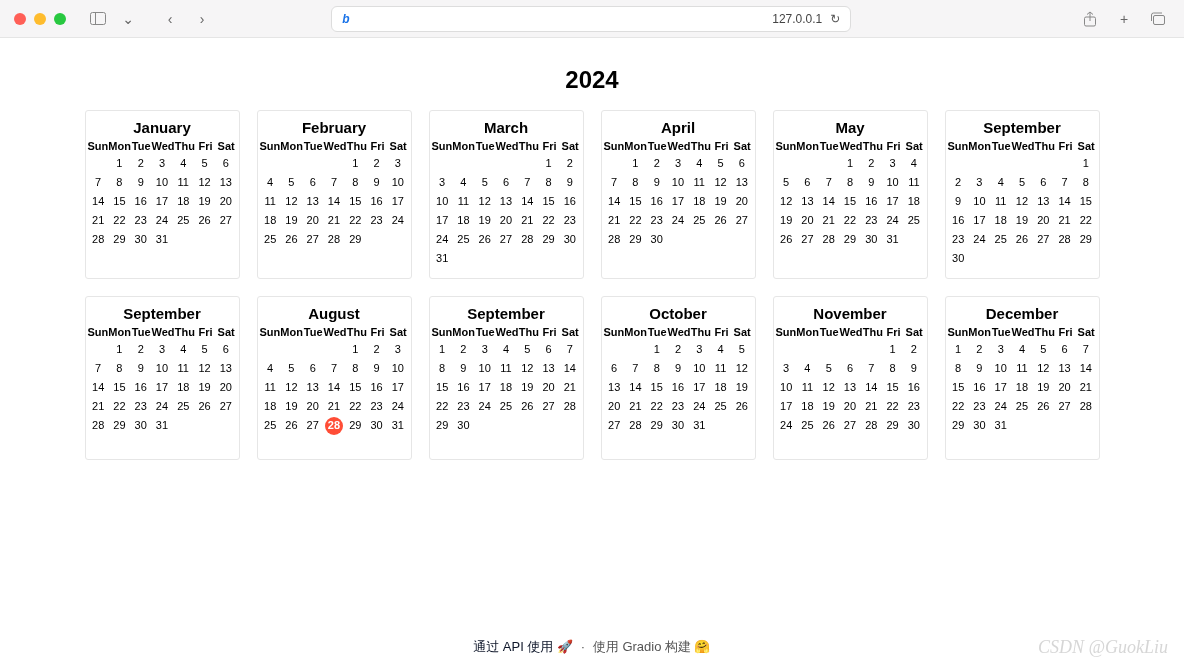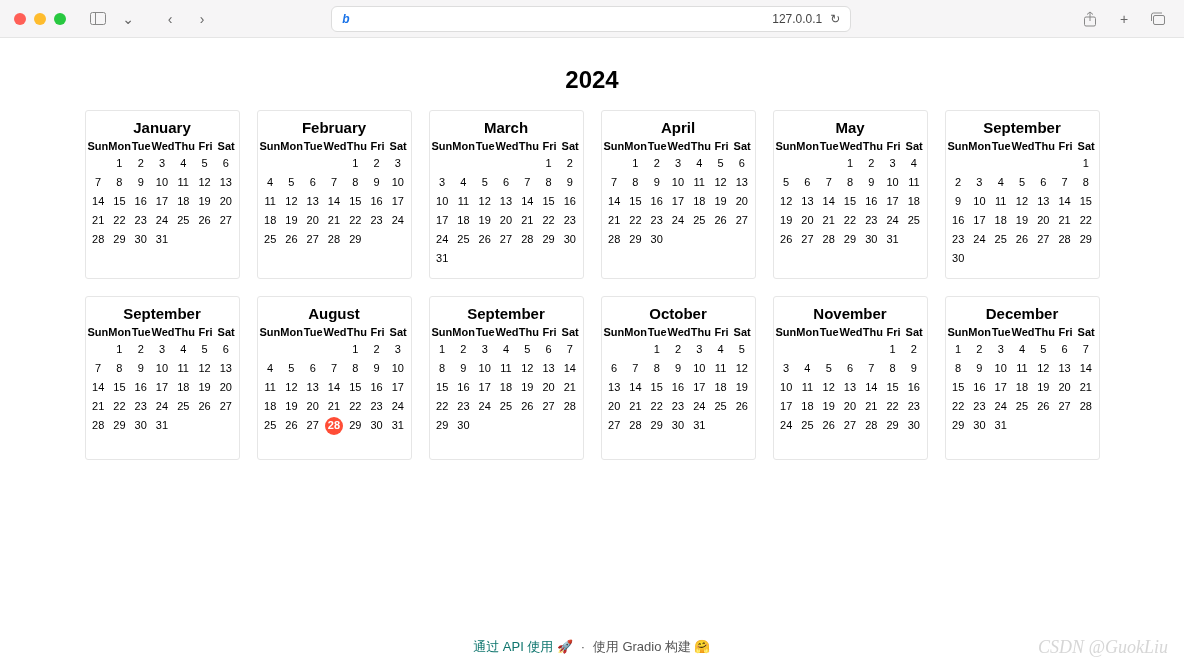--- a/index.html
+++ b/index.html
@@ -878,18 +878,18 @@
           <div class="day"></div>
           <div class="day"></div>
           <div class="day"></div>
           <div class="day"></div>
         </div>
       </div>
     </div>
 </div>
 
 <div class="footer">
-  <a style="color:#0f766e;text-decoration:none"><span>通过 API 使用</span> <span>🚀</span></a>
+  <a style="color:#0f172a;text-decoration:none"><span>通过 API 使用</span> <span>🚀</span></a>
   <span class="sep">·</span>
   <a style="color:#555;text-decoration:none"><span>使用 Gradio 构建</span> <span>🤗</span></a>
 </div>
 
 <div class="watermark">CSDN @GuokLiu</div>
 
 </body></html>

